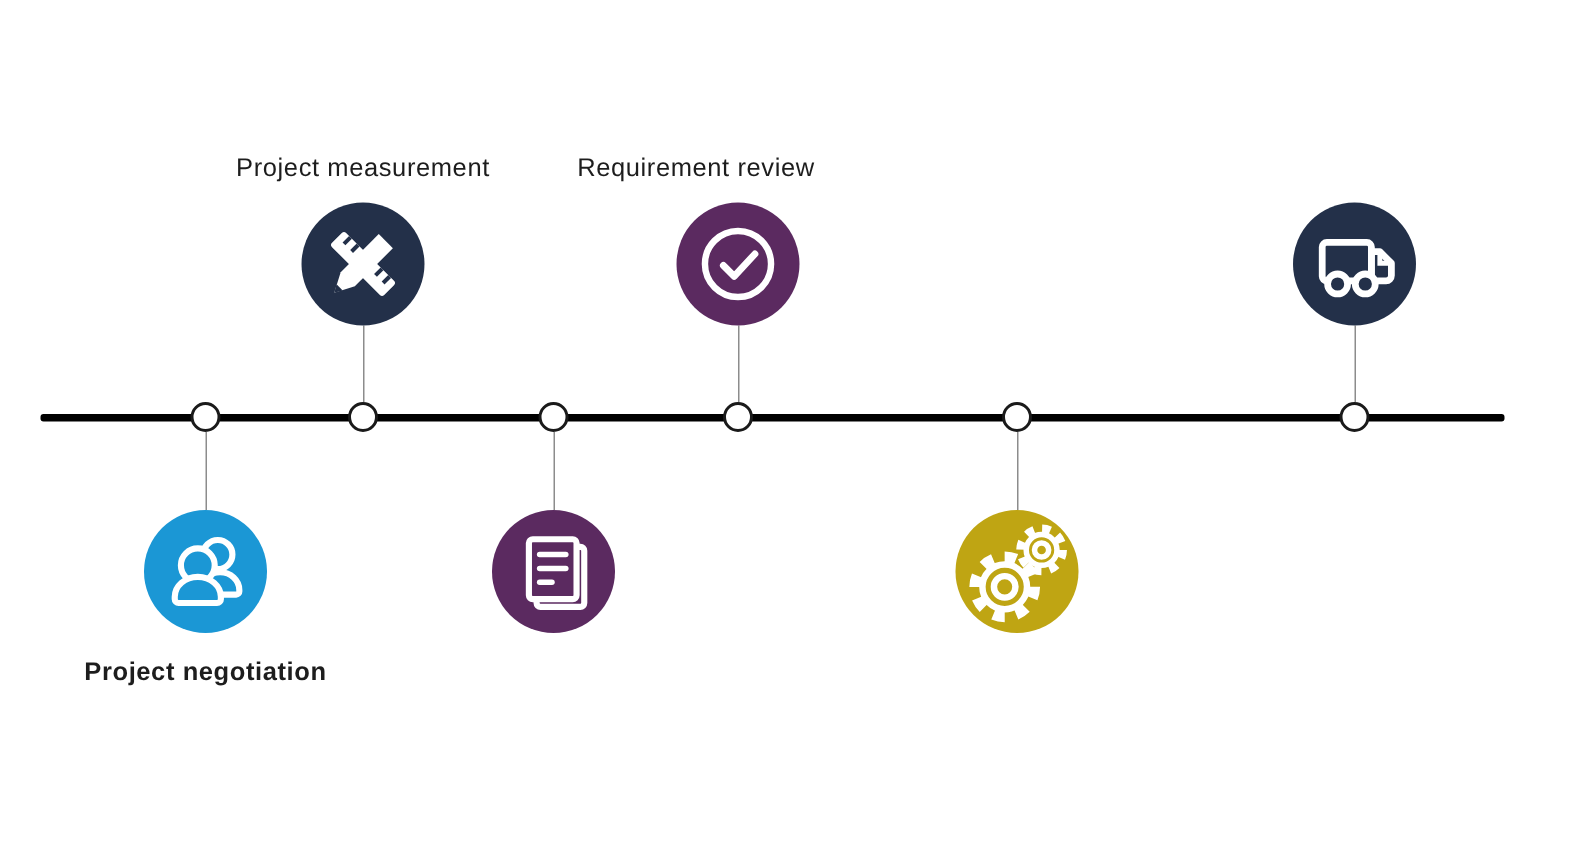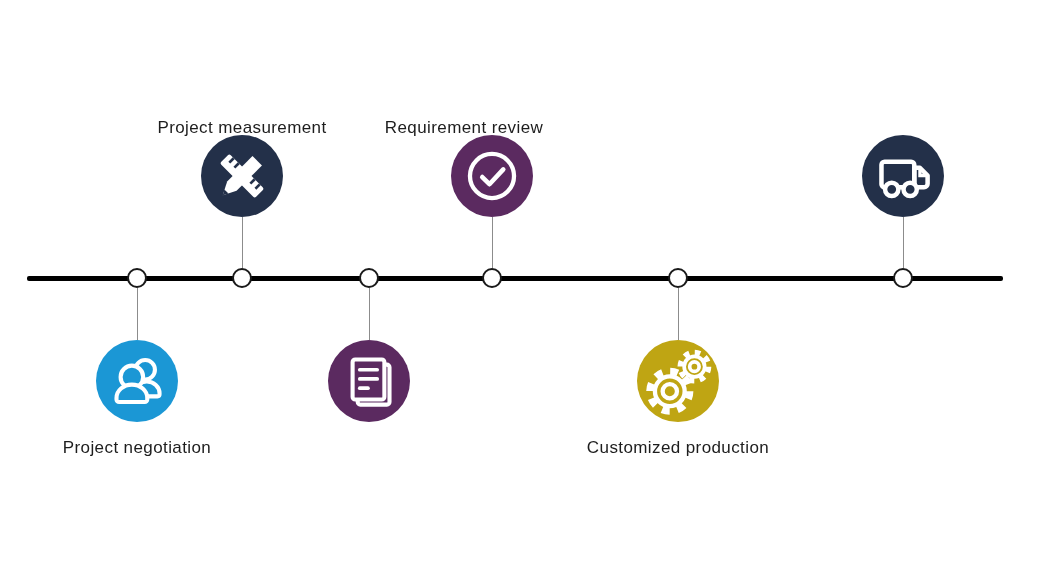--- a/index.html
+++ b/index.html
@@ -41,24 +41,23 @@
   .circ-above{top:135px;}
   .circ-below{top:340px;}
   .icon-circle svg{width:100%;height:100%;display:block;}
   .step-label{
     position:absolute;
     transform:translateX(-50%);
     white-space:nowrap;
     font-size:17px;
     letter-spacing:0.4px;
     color:#1d1d1d;
-    margin-top:16px;
   }
   .label-above{top:102px;}
-  .label-below{top:422px;}
+  .label-below{top:438px;font-weight:bold;}
 </style>
 </head>
 <body>
 
 <div class="stage">
 
   <div class="timeline-line"></div>
 
   <div class="connector conn-below" style="left:136.5px"></div>
   <div class="connector conn-above" style="left:241.5px"></div>
@@ -130,21 +129,20 @@
 
       <circle cx="56" cy="26" r="13" fill="none" stroke="#ffffff" stroke-width="7" stroke-dasharray="5.1 5.1"></circle>
       <circle cx="56" cy="26" r="10" stroke="#ffffff" stroke-width="3.6" fill="#bfa513"></circle>
       <circle cx="56" cy="26" r="4.6" fill="none" stroke="#ffffff" stroke-width="3.6"></circle>
 
       <circle cx="32" cy="50" r="18.5" fill="none" stroke="#ffffff" stroke-width="9" stroke-dasharray="7.2 7.3"></circle>
       <circle cx="32" cy="50" r="14.5" stroke="#ffffff" stroke-width="4.2" fill="#bfa513"></circle>
       <circle cx="32" cy="50" r="7" fill="none" stroke="#ffffff" stroke-width="4.2"></circle>
     </svg>
   </div>
-  <div class="step-label label-below" style="left:678px">Customized production</div>
 
   <div class="icon-circle circ-above" style="left: 862px; background: rgb(35, 48, 73);">
     <svg viewBox="0 0 80 80">
       <rect x="19" y="26" width="32" height="25" rx="3" fill="none" stroke="#ffffff" stroke-width="4.4"></rect>
       <path d="M51 32 L56.5 32 L64 39.5 L64 47.5 A3.5 3.5 0 0 1 60.5 51 L51 51 Z" fill="none" stroke="#ffffff" stroke-width="4.4" stroke-linejoin="round"></path>
       <path d="M56.5 32 L56.5 39.5 L64 39.5" fill="none" stroke="#ffffff" stroke-width="3.2"></path>
       <circle cx="29" cy="53" r="6.5" stroke="#ffffff" stroke-width="4.4" fill="#233049"></circle>
       <circle cx="47" cy="53" r="6.5" stroke="#ffffff" stroke-width="4.4" fill="#233049"></circle>
     </svg>
   </div>

